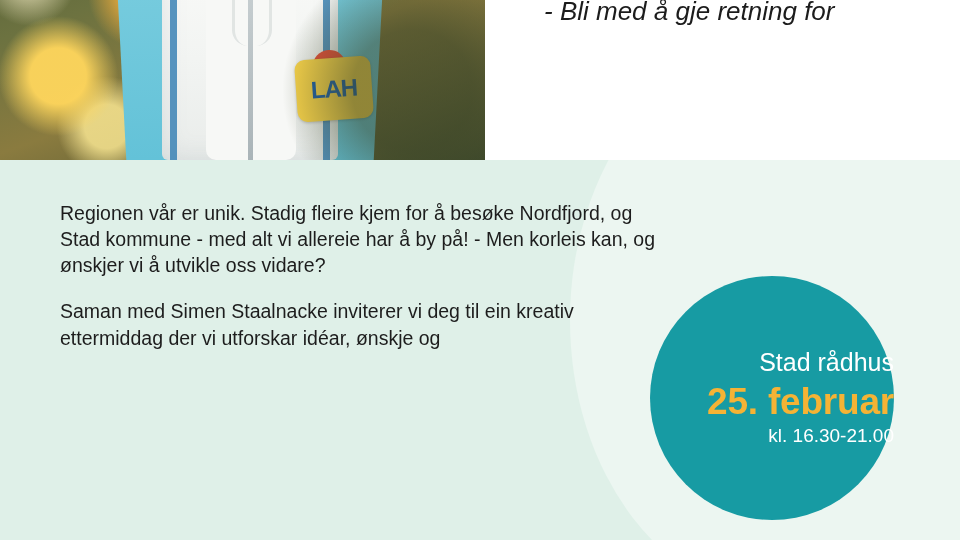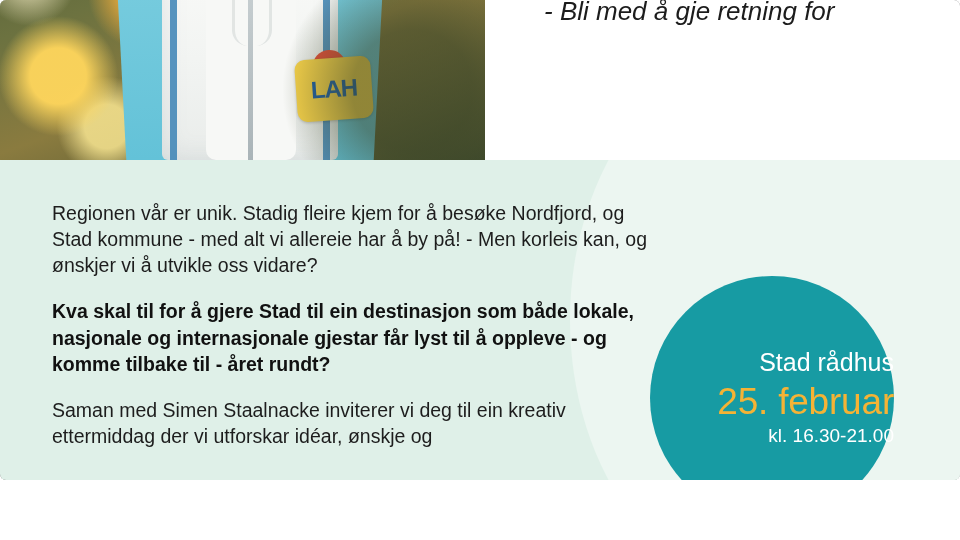--- a/index.html
+++ b/index.html
@@ -8,24 +8,23 @@
     padding: 0;
     width: 960px;
     height: 540px;
     overflow: hidden;
     background: #ffffff;
     font-family: "Liberation Sans", sans-serif;
   }
   .poster {
     position: relative;
     width: 960px;
-    height: 480px;
+    height: 540px;
     background: #737373;
     overflow: hidden;
-    border-radius: 6px;
   }
 
   
   .top-band {
     position: absolute;
     left: 0; top: 0;
     width: 960px;
     height: 160px;
     background: #ffffff;
   }
@@ -200,21 +199,21 @@
     content: "";
     position: absolute;
     right: -40px; top: -120px;
     width: 430px; height: 560px;
     background: #ecf6f1;
     border-radius: 50% 0 0 50%;
   }
 
   .text-col {
     position: absolute;
-    left: 52px; top: 40px;
+    left: 60px; top: 40px;
     width: 600px;
     color: #1b1b1b;
   }
   p.body {
     margin: 0 0 20px 0;
     font-size: 19.5px;
     line-height: 1.34;
     font-weight: 400;
     color: #1d1d1d;
   }
@@ -243,21 +242,21 @@
     line-height: 1.1;
   }
   .circle .place {
     font-size: 25px;
     font-weight: 400;
     color: #ffffff;
     margin-bottom: 6px;
   }
   .circle .date {
     font-size: 37px;
-    font-weight: 400;
+    font-weight: 700;
     color: #f5b335;
     margin-bottom: 3px;
     letter-spacing: -0.2px;
   }
   .circle .time {
     font-size: 19px;
     font-weight: 400;
     color: #ffffff;
   }
 </style>
@@ -293,21 +292,20 @@
       <div class="headline">
         <span class="l1">-  Bli med å gje retning for</span>
       </div>
     </div>
   </div>
 
   <div class="main">
 
     <div class="text-col">
       <p class="body">Regionen vår er unik. Stadig fleire kjem for å besøke Nordfjord, og Stad kommune - med alt vi allereie har å by på! - Men korleis kan, og ønskjer vi å utvikle oss vidare?</p>
-      <p class="bold">Kva skal til for å gjere Stad til ein destinasjon som både lokale, nasjonale og internasjonale gjestar får lyst til å oppleve - og komme tilbake til - året rundt?</p>
       <p class="body last">Saman med Simen Staalnacke inviterer vi deg til ein kreativ ettermiddag der vi utforskar idéar, ønskje og</p>
     </div>
 
     <div class="circle">
       <div class="place">Stad rådhus</div>
       <div class="date">25. februar</div>
       <div class="time">kl. 16.30-21.00</div>
     </div>
 
   </div>

